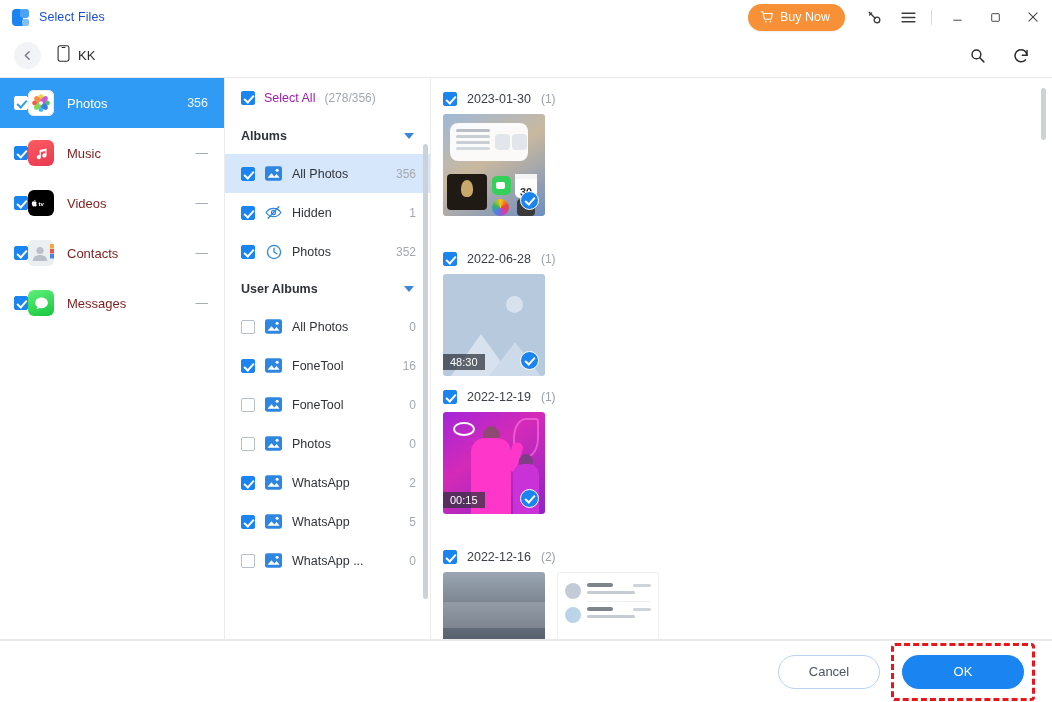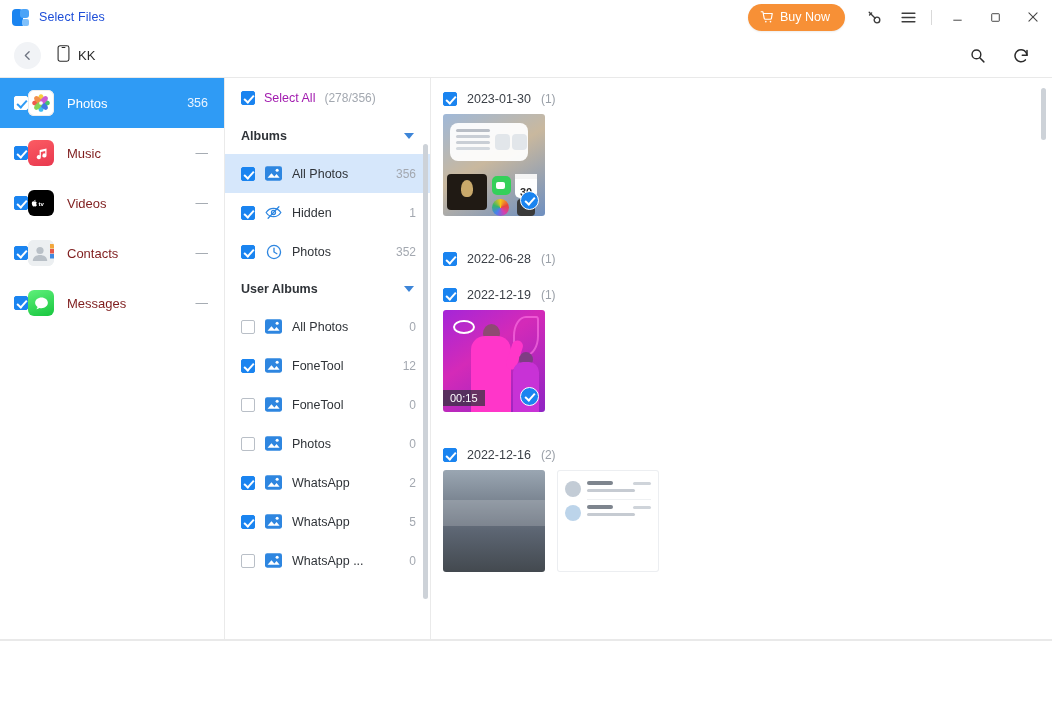--- a/index.html
+++ b/index.html
@@ -612,21 +612,21 @@
         <div class="alb-row">
           <div class="cb checked"></div>
           <span class="alb-ico">
             <svg width="17" height="15" viewBox="0 0 20 17">
                 <rect width="20" height="17" rx="2.5" fill="#2e86e0"></rect>
                 <path d="M3 13.5l4.6-5.3 3.4 3.8 2.6-2.8L17.2 13.5z" fill="#fff"></path>
                 <circle cx="14.3" cy="4.6" r="1.8" fill="#fff"></circle>
               </svg>
           </span>
           <span class="alb-name">FoneTool</span>
-          <span class="alb-count">12</span>
+          <span class="alb-count">16</span>
         </div>
 
         <div class="alb-row">
           <div class="cb"></div>
           <span class="alb-ico">
             <svg width="17" height="15" viewBox="0 0 20 17">
                 <rect width="20" height="17" rx="2.5" fill="#2e86e0"></rect>
                 <path d="M3 13.5l4.6-5.3 3.4 3.8 2.6-2.8L17.2 13.5z" fill="#fff"></path>
                 <circle cx="14.3" cy="4.6" r="1.8" fill="#fff"></circle>
               </svg>
@@ -715,20 +715,29 @@
           <div class="i4"></div>
           <div class="sel"></div>
         </div>
       </div>
 
       <div class="date-row" style="margin-top:28px;">
         <div class="cb checked"></div>
         <span class="date-label">2022-06-28</span>
         <span class="date-count">(1)</span>
       </div>
+      <div class="thumb-row">
+        <div class="thumb tn-mountain">
+          <div class="sun"></div>
+            <div class="m1"></div>
+            <div class="m2"></div>
+          <div class="dur">48:30</div>
+          <div class="sel"></div>
+        </div>
+      </div>
 
       <div class="date-row" style="">
         <div class="cb checked"></div>
         <span class="date-label">2022-12-19</span>
         <span class="date-count">(1)</span>
       </div>
       <div class="thumb-row">
         <div class="thumb tn-concert">
           <div class="neon1"></div>
             <div class="neon2"></div>
@@ -768,15 +777,20 @@
         </div>
       </div>
 
       <div class="vscroll" style="top:10px; right:6px; height:52px;"></div>
     </div>
 
     <div class="panel-divider-bottom"></div>
   </div>
 
   <div class="footer">
+    <button class="btn-cancel">Cancel</button>
+    <span class="ok-wrap">
+      <button class="btn-ok">OK</button>
+      <span class="annot"></span>
+    </span>
   </div>
 
 </div>
 
 </body></html>

